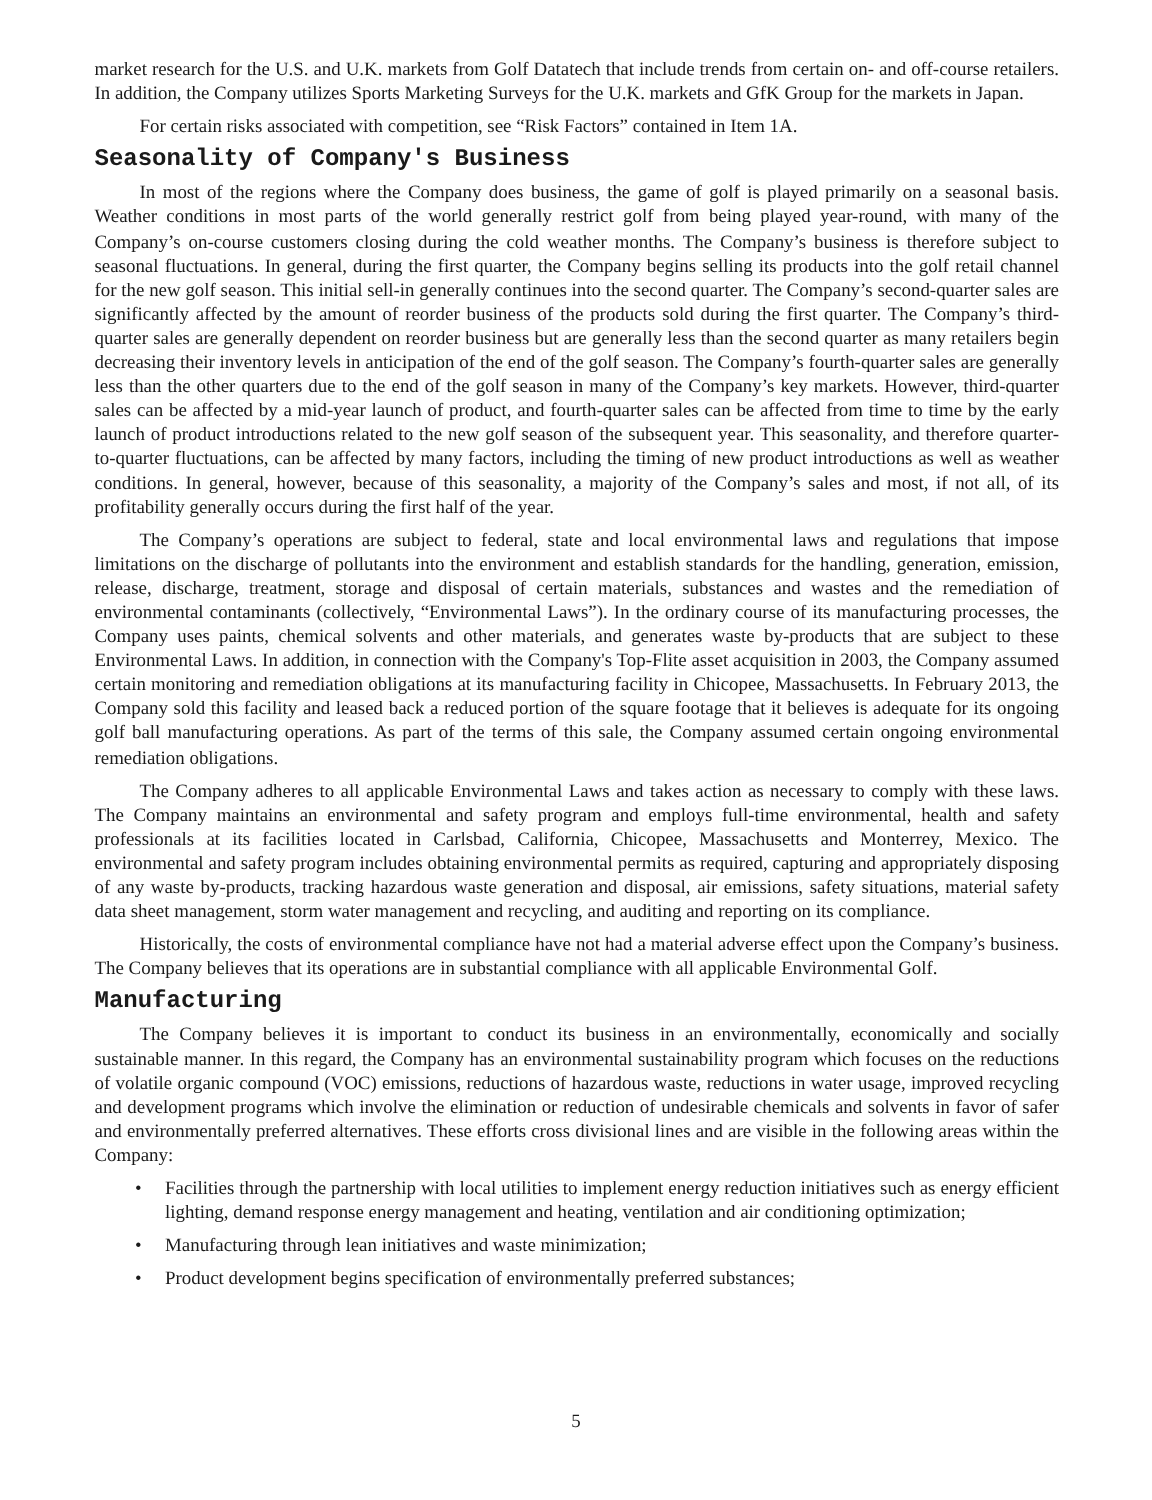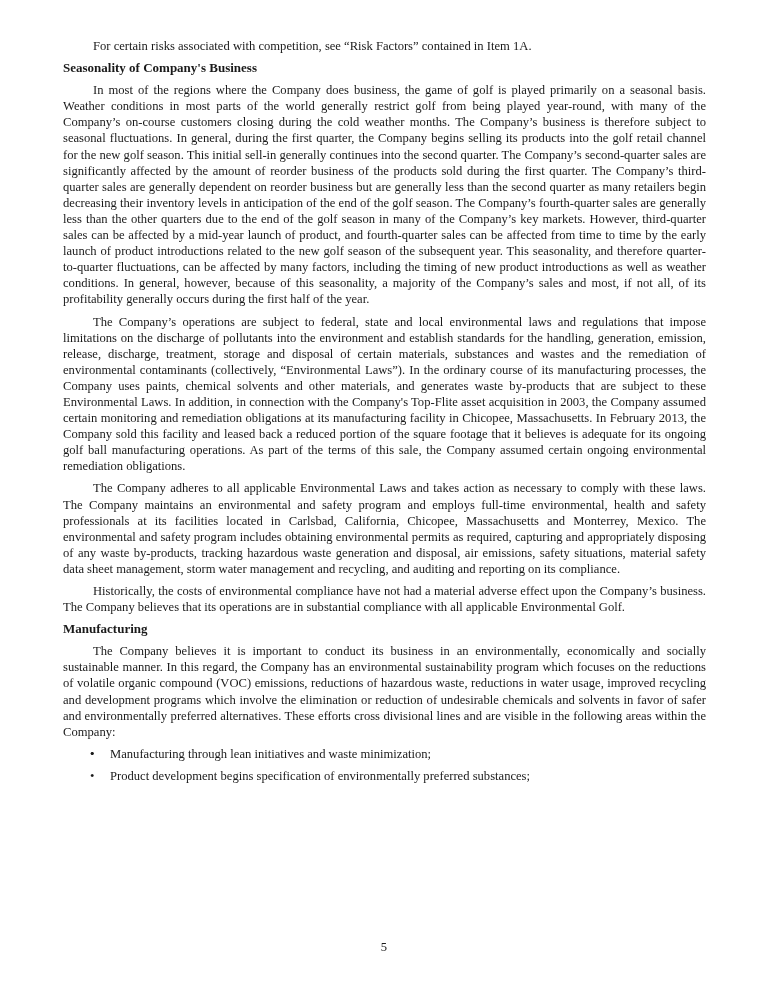--- a/index.html
+++ b/index.html
@@ -4,48 +4,50 @@
 <style>
   html, body { margin: 0; padding: 0; background: #ffffff; }
   body { width: 768px; height: 1000px; position: relative; overflow: hidden; }
   .page {
     position: absolute; left: 63px; top: 38px; width: 643px;
     font-family: "Liberation Serif", serif; font-size: 12.6px; line-height: 16.1px;
     color: #1a1a1a;
   }
   p { margin: 0 0 6px 0; text-align: justify; }
   p.indent { text-indent: 30px; }
-  h2 { font-size: 13px; font-weight: bold; margin: 0 0 6px 0; line-height: 16.1px; }
+  h2 { font-size: 16px; font-weight: bold; margin: 0 0 6px 0; line-height: 16.1px; font-family: Liberation Mono, monospace; }
   ul { list-style: none; margin: 0; padding: 0; }
   li { position: relative; padding-left: 47px; margin-bottom: 6px; text-align: justify; }
   li .bullet { position: absolute; left: 27px; top: 0; }
   .page-number {
     position: absolute; left: 0; width: 768px; top: 940px; text-align: center;
     font-family: "Liberation Serif", serif; font-size: 12.6px; color: #1a1a1a;
   }
 </style>
 </head>
 <body>
 
 <div class="page">
+  <p>market research for the U.S. and U.K. markets from Golf Datatech that include trends from certain on- and off-course retailers. In addition, the Company utilizes Sports Marketing Surveys for the U.K. markets and GfK Group for the markets in Japan.</p>
   <p class="indent">For certain risks associated with competition, see “Risk Factors” contained in Item 1A.</p>
 
   <h2>Seasonality of Company's Business</h2>
   <p class="indent">In most of the regions where the Company does business, the game of golf is played primarily on a seasonal basis. Weather conditions in most parts of the world generally restrict golf from being played year-round, with many of the Company’s on-course customers closing during the cold weather months. The Company’s business is therefore subject to seasonal fluctuations. In general, during the first quarter, the Company begins selling its products into the golf retail channel for the new golf season. This initial sell-in generally continues into the second quarter. The Company’s second-quarter sales are significantly affected by the amount of reorder business of the products sold during the first quarter. The Company’s third-quarter sales are generally dependent on reorder business but are generally less than the second quarter as many retailers begin decreasing their inventory levels in anticipation of the end of the golf season. The Company’s fourth-quarter sales are generally less than the other quarters due to the end of the golf season in many of the Company’s key markets. However, third-quarter sales can be affected by a mid-year launch of product, and fourth-quarter sales can be affected from time to time by the early launch of product introductions related to the new golf season of the subsequent year. This seasonality, and therefore quarter-to-quarter fluctuations, can be affected by many factors, including the timing of new product introductions as well as weather conditions. In general, however, because of this seasonality, a majority of the Company’s sales and most, if not all, of its profitability generally occurs during the first half of the year.</p>
 
   <p class="indent">The Company’s operations are subject to federal, state and local environmental laws and regulations that impose limitations on the discharge of pollutants into the environment and establish standards for the handling, generation, emission, release, discharge, treatment, storage and disposal of certain materials, substances and wastes and the remediation of environmental contaminants (collectively, “Environmental Laws”). In the ordinary course of its manufacturing processes, the Company uses paints, chemical solvents and other materials, and generates waste by-products that are subject to these Environmental Laws. In addition, in connection with the Company's Top-Flite asset acquisition in 2003, the Company assumed certain monitoring and remediation obligations at its manufacturing facility in Chicopee, Massachusetts. In February 2013, the Company sold this facility and leased back a reduced portion of the square footage that it believes is adequate for its ongoing golf ball manufacturing operations. As part of the terms of this sale, the Company assumed certain ongoing environmental remediation obligations.</p>
   <p class="indent">The Company adheres to all applicable Environmental Laws and takes action as necessary to comply with these laws. The Company maintains an environmental and safety program and employs full-time environmental, health and safety professionals at its facilities located in Carlsbad, California, Chicopee, Massachusetts and Monterrey, Mexico. The environmental and safety program includes obtaining environmental permits as required, capturing and appropriately disposing of any waste by-products, tracking hazardous waste generation and disposal, air emissions, safety situations, material safety data sheet management, storm water management and recycling, and auditing and reporting on its compliance.</p>
   <p class="indent">Historically, the costs of environmental compliance have not had a material adverse effect upon the Company’s business. The Company believes that its operations are in substantial compliance with all applicable Environmental Golf.</p>
 
   <h2>Manufacturing</h2>
   <p class="indent">The Company believes it is important to conduct its business in an environmentally, economically and socially sustainable manner. In this regard, the Company has an environmental sustainability program which focuses on the reductions of volatile organic compound (VOC) emissions, reductions of hazardous waste, reductions in water usage, improved recycling and development programs which involve the elimination or reduction of undesirable chemicals and solvents in favor of safer and environmentally preferred alternatives. These efforts cross divisional lines and are visible in the following areas within the Company:</p>
 
   <ul>
     <li>
       <span class="bullet">•</span>
+      <span>Facilities through the partnership with local utilities to implement energy reduction initiatives such as energy efficient lighting, demand response energy management and heating, ventilation and air conditioning optimization;</span>
     </li>
     <li>
       <span class="bullet">•</span>
       <span>Manufacturing through lean initiatives and waste minimization;</span>
     </li>
     <li>
       <span class="bullet">•</span>
       <span>Product development begins specification of environmentally preferred substances;</span>
     </li>
   </ul>

